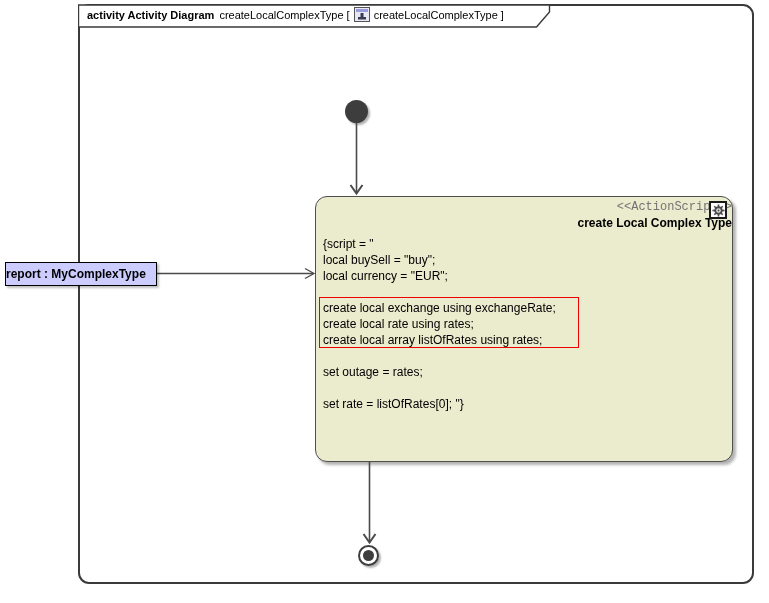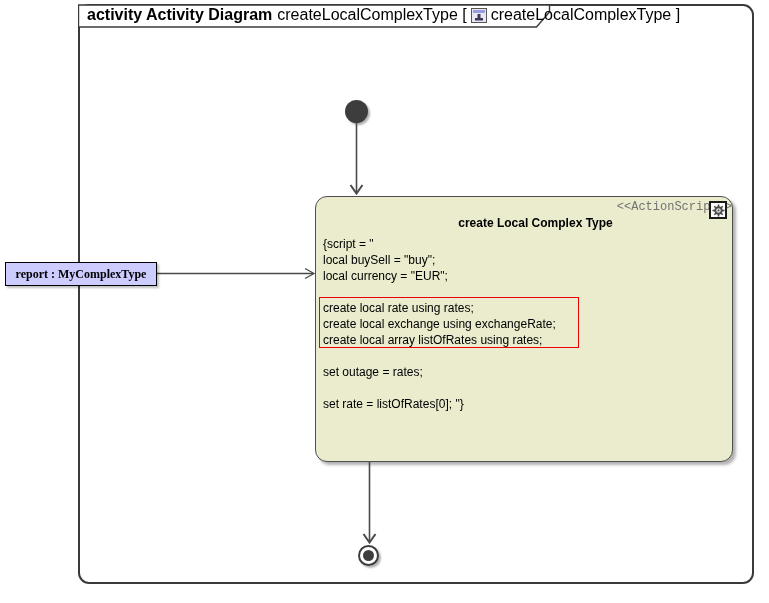--- a/index.html
+++ b/index.html
@@ -28,21 +28,21 @@
   .title-shape {
     position: absolute;
     left: 78px; top: 4px;
     width: 474px; height: 24px;
   }
   .title-text {
     position: absolute;
     left: 87px; top: 5px;
     height: 21px; line-height: 20px;
     white-space: nowrap;
-    font-size: 16px;
+    font-size: 11px;
   }
   .title-text .kw { font-weight: bold; }
   .title-text .seg { margin-left: 5px; }
   .diagram-icon { vertical-align: -3px; margin: 0 4px; }
 
   
   .initial-node {
     position: absolute;
     left: 345px; top: 100px;
     width: 23px; height: 23px;
@@ -64,21 +64,21 @@
   .action-stereotype {
     position: absolute;
     left: 0; right: 0; top: 3px;
     text-align: right;
     color: #737373;
     font-family: Liberation Mono, monospace;
   }
   .action-name {
     position: absolute;
     left: 0; right: 0; top: 19px;
-    text-align: center;
+    text-align: right;
     font-weight: bold;
     padding-left: 23px;
   }
   .script-block {
     position: absolute;
     left: 7px; right: 7px; top: 39px;
   }
   .script-line {
     height: 16px; line-height: 16px;
     white-space: pre;
@@ -101,24 +101,22 @@
 
   
   .object-label {
     position: absolute;
     left: 5px; top: 262px;
     width: 152px; height: 24px;
     background: #ccccff;
     border: 1px solid #000;
     box-shadow: 2px 2px 2px rgba(0,0,0,0.25);
     font-weight: bold;
-    text-align: center;
     line-height: 22px;
     z-index: 4;
-    font-family: Liberation Serif, serif;
   }
 
   
   .final-node {
     position: absolute;
     left: 358px; top: 545px;
     width: 21px; height: 21px;
     border: 2px solid #3d3d3d;
     border-radius: 50%;
     background: #ffffff;
@@ -174,22 +172,22 @@
       <circle cx="6.5" cy="6.5" r="4.2" fill="#4a4a4a"></circle>
       <circle cx="6.5" cy="6.5" r="2.3" fill="#e2e2e2"></circle>
       <circle cx="6.5" cy="6.5" r="1" fill="#4a4a4a"></circle>
     </svg>
   </div>
   <div class="script-block">
     <div class="script-line">{script = "</div>
     <div class="script-line">local buySell = "buy";</div>
     <div class="script-line">local currency = "EUR";</div>
     <div class="script-line"></div>
+    <div class="script-line">create local exchange using exchangeRate;</div>
     <div class="script-line">create local rate using rates;</div>
-    <div class="script-line">create local exchange using exchangeRate;</div>
     <div class="script-line">create local array listOfRates using rates;</div>
     <div class="script-line"></div>
     <div class="script-line">set outage = rates;</div>
     <div class="script-line"></div>
     <div class="script-line">set rate = listOfRates[0]; "}</div>
   </div>
   <div class="highlight-rect"></div>
 </div>
 
 <div class="object-label">report : MyComplexType</div>

